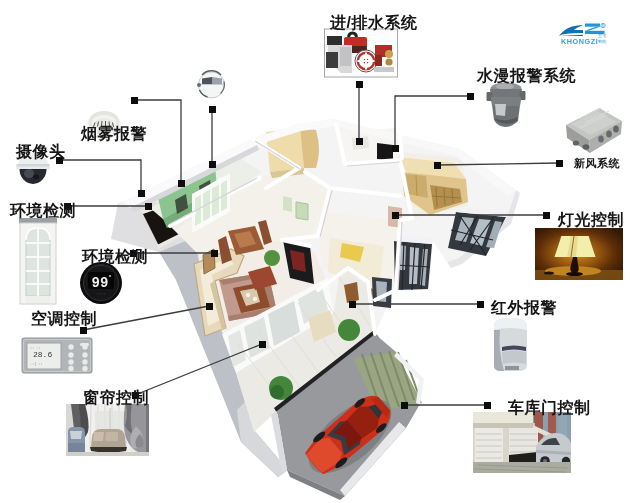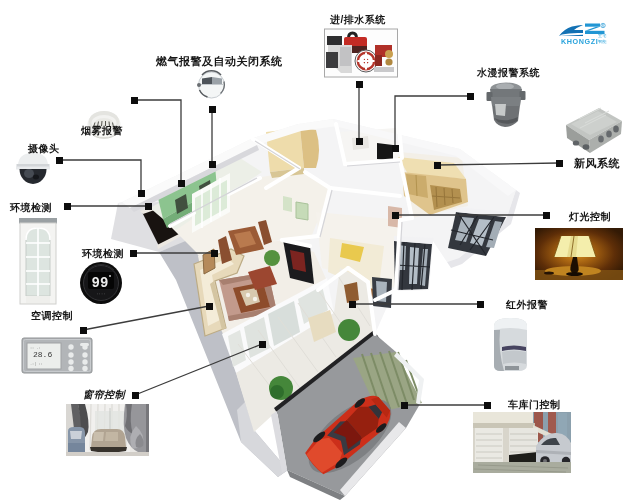--- a/index.html
+++ b/index.html
@@ -1,18 +1,18 @@
 <!DOCTYPE html>
 <html><head>
 <meta charset="utf-8">
 <style>
 html,body{margin:0;padding:0;}
 body{width:640px;height:503px;overflow:hidden;background:#ffffff;font-family:"Liberation Sans",sans-serif;}
 #stage{position:relative;width:640px;height:503px;background:#ffffff;}
-.lbl{position:absolute;font-weight:bold;color:#161616;font-size:10px;letter-spacing:0.5px;white-space:nowrap;transform:translateZ(0);}
+.lbl{position:absolute;font-weight:bold;color:#161616;font-size:16px;letter-spacing:0.5px;white-space:nowrap;transform:translateZ(0);}
 </style>
 </head>
 <body>
 <div id="stage">
 <svg id="scene" width="640" height="503" viewBox="0 0 640 503" style="position:absolute;left:0;top:0;transform:translateZ(0);">
 <g id="house">
 
 <polygon points="122,202 253,138 298,124 333,119 460,149 516,190 506,220 459,258 447,262 433,241 429,290 394,291 375,334 277,411 252,430 196,250" fill="#f4f4f5"></polygon>
 
 <polygon points="118,203 188,196 188,241 159,252 111,239" fill="#dfdfe2"></polygon>
@@ -563,36 +563,35 @@
 <text x="603" y="27.2" font-size="3.2" fill="#2196d4" text-anchor="middle">R</text>
 <text x="561" y="43.5" font-size="7.2" font-weight="bold" fill="#29a3dc" letter-spacing="0.6">KHONGZI</text>
 <text x="598" y="37" font-size="4.2" fill="#29a3dc">宝宅</text>
 <text x="598" y="42.5" font-size="4.2" fill="#29a3dc">智能</text>
 </g>
 
 </svg>
 
 <div class="lbl" style="left:330px;top:13px;">进/排水系统</div>
 
-<div class="lbl" style="left:156px;top:54px;font-size:11px;">燃气报警及自动关闭系统</div>
 
 <div class="lbl" style="left:81px;top:94px;margin-top:30px;">烟雾报警</div>
 
-<div class="lbl" style="left:28px;top:142px;font-family:Liberation Serif, serif;">摄像头</div>
+<div class="lbl" style="left:16px;top:142px;font-family:Liberation Serif, serif;">摄像头</div>
 
 <div class="lbl" style="left:10px;top:201px;">环境检测</div>
 
 <div class="lbl" style="left:82px;top:247px;text-align:right;">环境检测</div>
 
 <div class="lbl" style="left:31px;top:309px;">空调控制</div>
 
-<div class="lbl" style="left:83px;top:388px;font-style:italic;">窗帘控制</div>
+<div class="lbl" style="left:83px;top:388px;">窗帘控制</div>
 
 <div class="lbl" style="left:477px;top:66px;text-align:center;">水漫报警系统</div>
 
 <div class="lbl" style="left:574px;top:156px;font-size:11px;">新风系统</div>
 
-<div class="lbl" style="left:558px;top:210px;margin-left:11px;">灯光控制</div>
-
-<div class="lbl" style="left:506px;top:298px;font-family:Liberation Serif, serif;">红外报警</div>
+<div class="lbl" style="left:558px;top:210px;">灯光控制</div>
+
+<div class="lbl" style="left:491px;top:298px;font-family:Liberation Serif, serif;">红外报警</div>
 
 <div class="lbl" style="left:494px;top:398px;margin-left:14px;">车库门控制</div>
 </div>
 
 </body></html>

